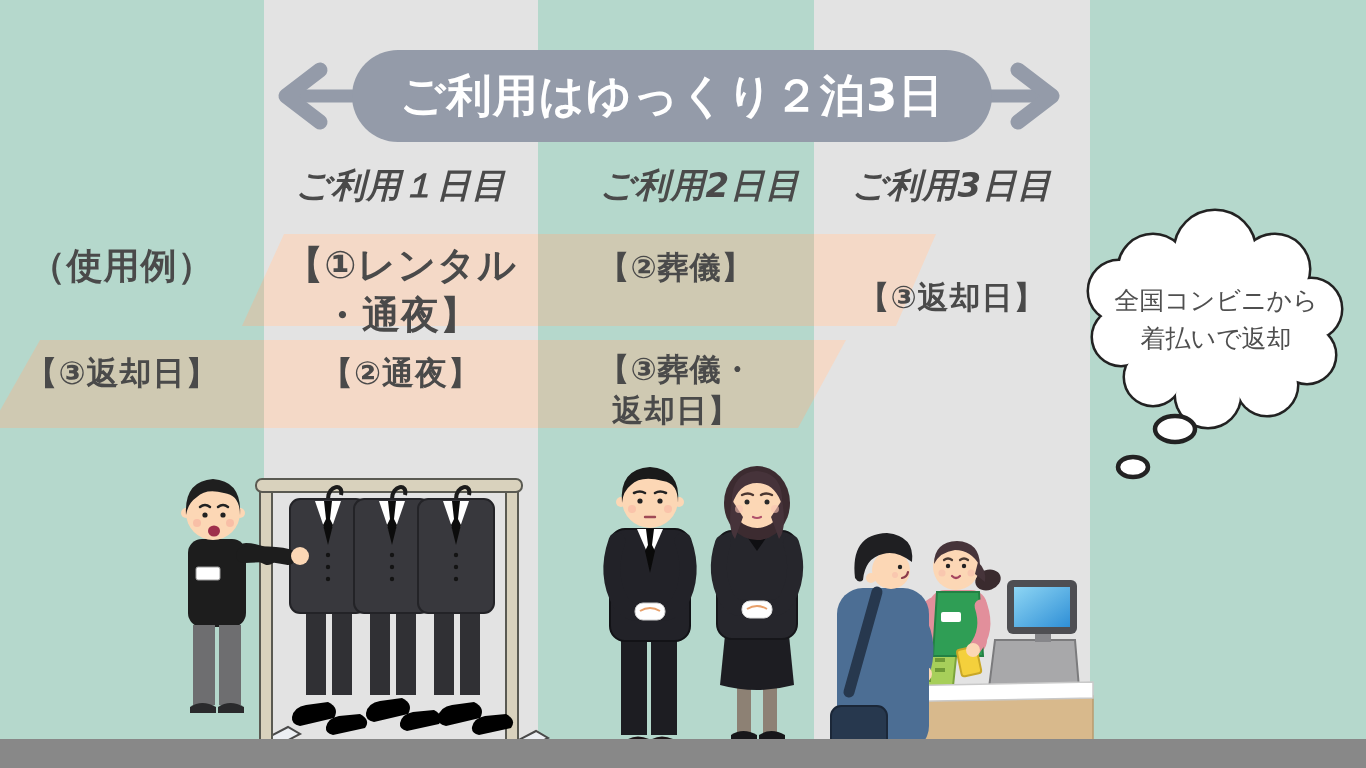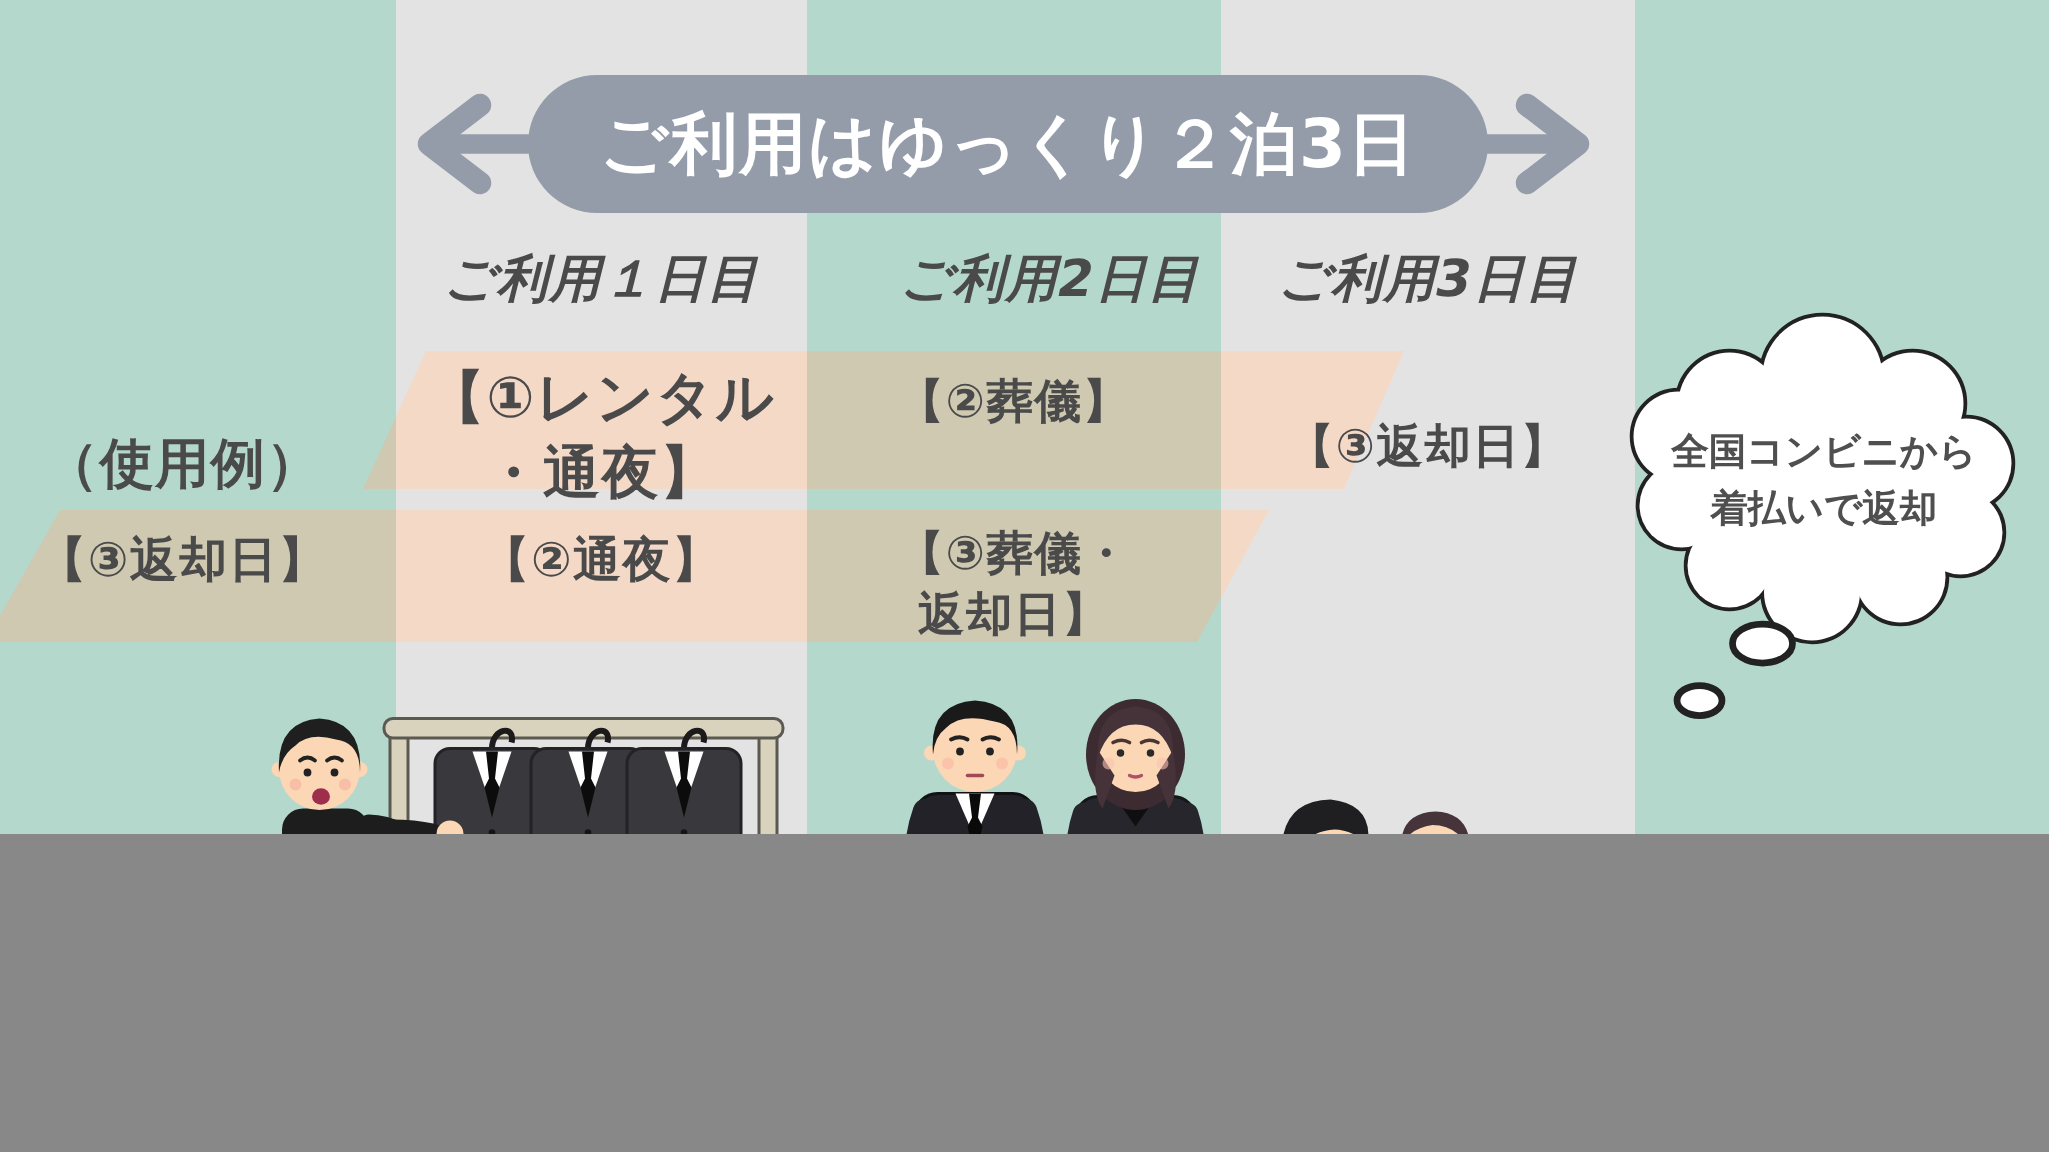--- a/index.html
+++ b/index.html
@@ -1,17 +1,17 @@
 <!DOCTYPE html>
 <html><head>
 <meta charset="utf-8">
 <style>
   html,body{margin:0;padding:0;background:#888;}
   .canvas{
-    position:relative;width:1366px;height:556px;overflow:hidden;
+    position:relative;width:1366px;height:739px;overflow:hidden;
     background:#b5d8cc;
     font-family:"DejaVu Sans","Liberation Sans",sans-serif;
   }
   .stripe{position:absolute;top:0;bottom:0;background:#e3e3e3;}
   .stripe.c1{left:264px;width:274px;}
   .stripe.c3{left:814px;width:276px;}
   .abs{position:absolute;}
   .banner-text{
     position:absolute;left:352px;top:50px;width:640px;height:92px;
     display:flex;align-items:center;justify-content:center;
@@ -21,30 +21,30 @@
     position:absolute;top:163px;height:46px;display:flex;align-items:center;justify-content:center;
     color:#4a4a4a;font-size:34px;font-weight:bold;letter-spacing:1px;font-style:italic;
   }
   .h1{left:264px;width:274px;}
   .h2{left:538px;width:276px;padding-left:24px;}
   .h3{left:814px;width:276px;}
   .band-label{
     position:absolute;color:#4a4a4a;font-weight:bold;text-align:center;
     white-space:pre-line;letter-spacing:1px;
   }
-  .example{left:0;top:242px;width:244px;font-size:36px;margin-top:43px;}
+  .example{left:0;top:242px;width:244px;font-size:36px;}
   .r1c1{left:264px;top:240px;width:274px;font-size:38px;line-height:50px;}
   .r1c2{left:538px;top:247px;width:276px;font-size:31px;}
   .r1c3{left:814px;top:238px;width:276px;font-size:31px;margin-top:39px;}
   .r2c1{left:0;top:352px;width:244px;font-size:32px;}
   .r2c2{left:264px;top:352px;width:274px;font-size:32px;}
   .r2c3{left:538px;top:349px;width:276px;font-size:31px;line-height:41px;}
   .bubble-text{
     position:absolute;left:1093px;top:282px;width:246px;text-align:center;
-    color:#4f4f4f;font-size:25px;font-weight:bold;line-height:38px;white-space:pre-line;
+    color:#4f4f4f;font-size:25px;font-weight:normal;line-height:38px;white-space:pre-line;
   }
   svg{display:block;}
 </style>
 </head>
 <body>
 
 <div class="canvas">
 
   <div class="stripe c1"></div>
   <div class="stripe c3"></div>

